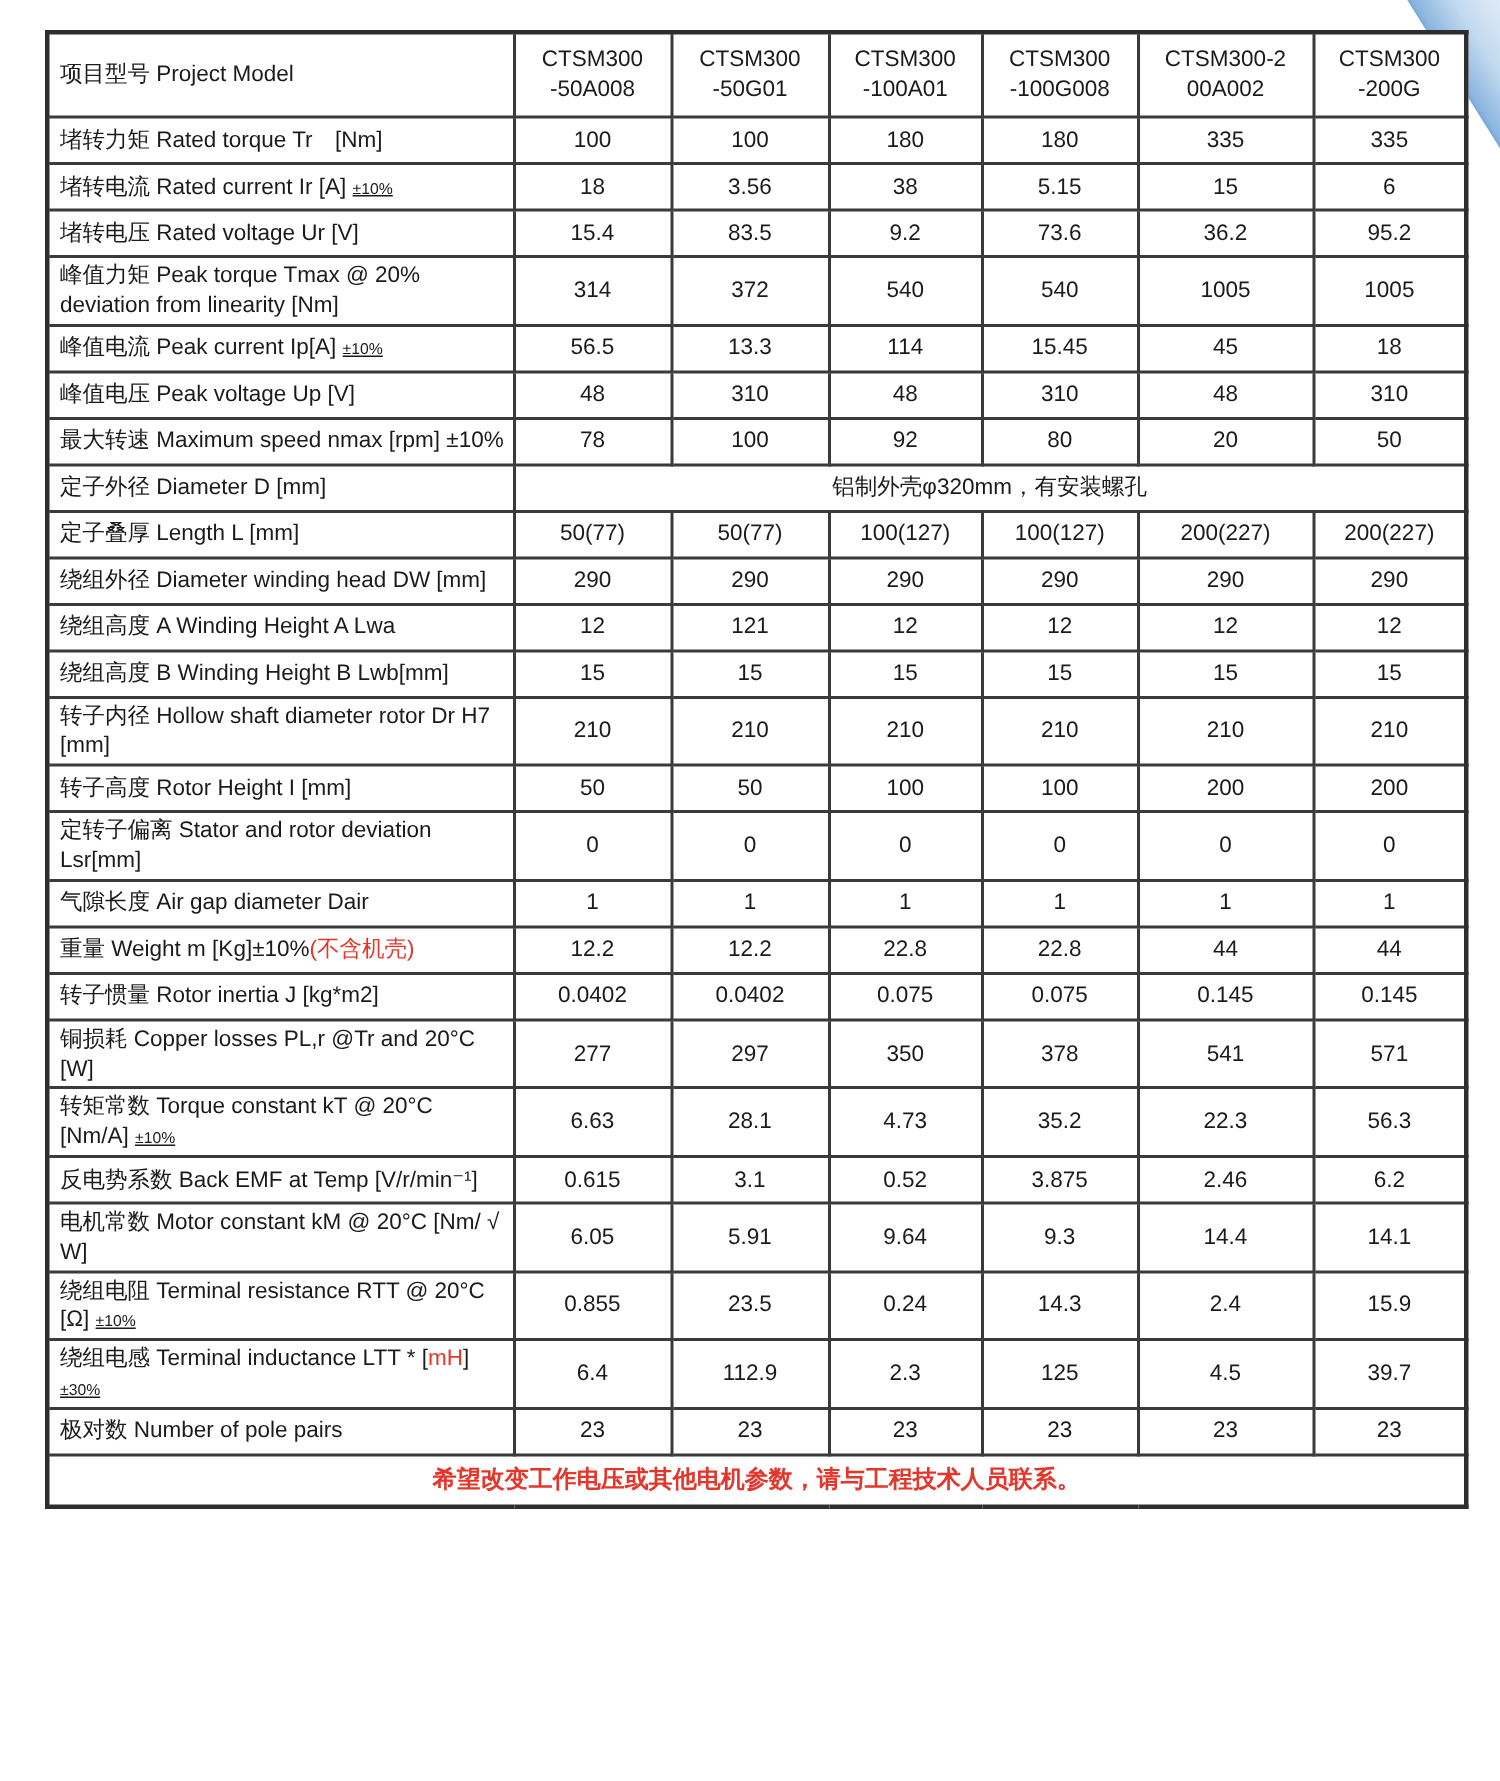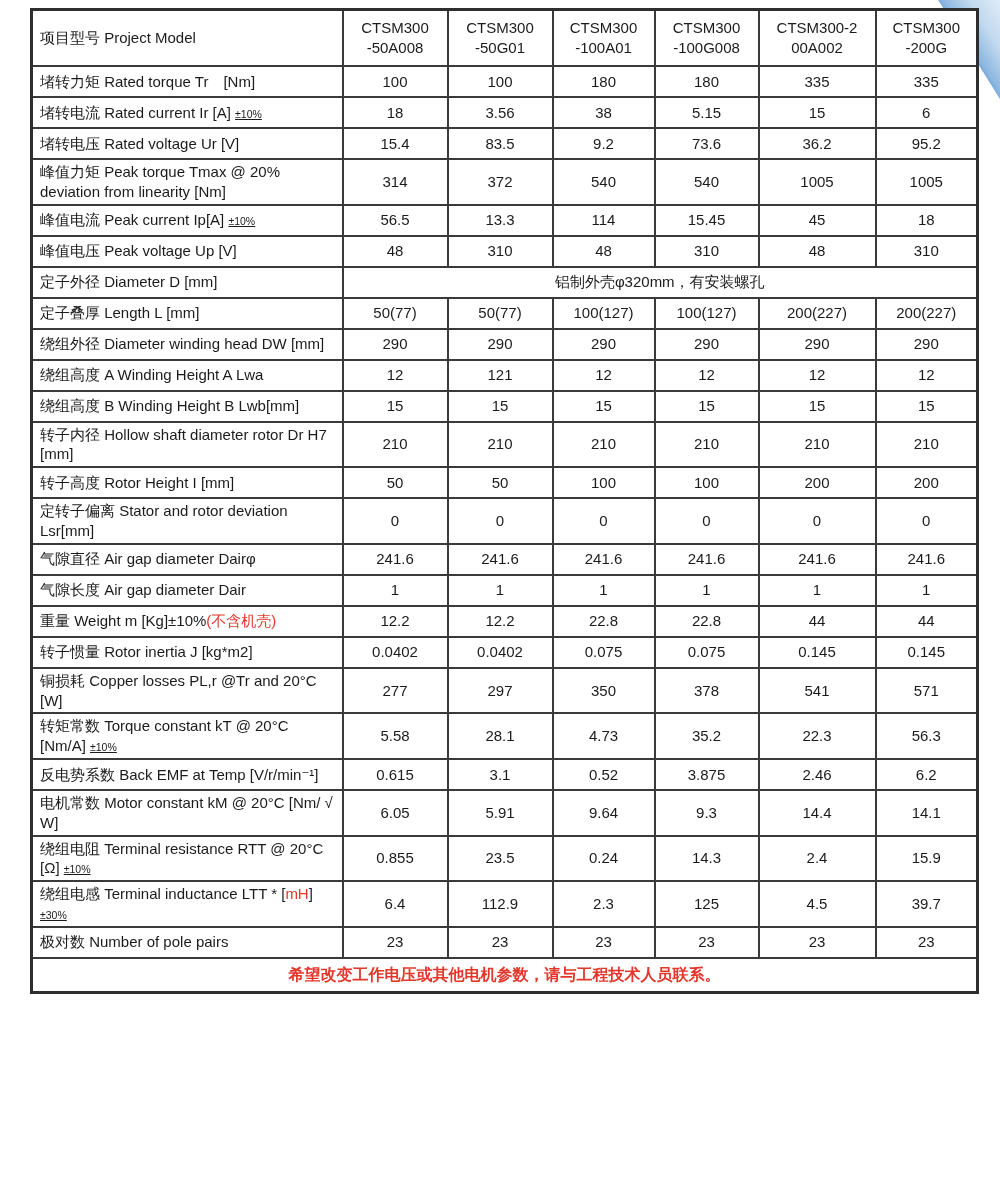--- a/index.html
+++ b/index.html
@@ -10,21 +10,21 @@
   }
   .page{position:absolute;inset:0;overflow:hidden;}
   
   .ribbon{
     position:absolute;left:852px;top:-38px;width:280px;height:86px;
     transform:rotate(58deg);
     background:linear-gradient(to bottom,#ffffff 0%,#e3eef9 35%,#c2d9ef 70%,#8cb6e0 96%,#79a9da 100%);
   }
   table.spec{
     border-collapse:collapse;table-layout:fixed;
-    position:absolute;left:30px;top:8px;width:946px;
+    position:absolute;left:30px;top:20px;width:946px;
     border:3px solid #2e2e2e;background:#ffffff;
   }
   .spec th,.spec td{
     border:2px solid #3a3a3a;
     font-size:15px;color:#1b1b1b;
     vertical-align:middle;padding:2px 5px;
     line-height:1.32;
     overflow:hidden;
   }
   .spec th{font-weight:normal;height:50px;}
@@ -132,20 +132,29 @@
         <tr class="r">
           <td class="lab"><span>峰值电压 Peak voltage Up [V]</span></td>
           <td class="val">48</td>
           <td class="val">310</td>
           <td class="val">48</td>
           <td class="val">310</td>
           <td class="val">48</td>
           <td class="val">310</td>
         </tr>
         <tr class="r">
+          <td class="lab"><span>最大转速 Maximum speed nmax [rpm] ±10%</span></td>
+          <td class="val">78</td>
+          <td class="val">100</td>
+          <td class="val">92</td>
+          <td class="val">80</td>
+          <td class="val">20</td>
+          <td class="val">50</td>
+        </tr>
+        <tr class="r">
           <td class="lab"><span>定子外径 Diameter D [mm]</span></td>
           <td colspan="6" class="span-val">铝制外壳φ320mm，有安装螺孔</td>
         </tr>
         <tr class="r">
           <td class="lab"><span>定子叠厚 Length L [mm]</span></td>
           <td class="val">50(77)</td>
           <td class="val">50(77)</td>
           <td class="val">100(127)</td>
           <td class="val">100(127)</td>
           <td class="val">200(227)</td>
@@ -199,29 +208,20 @@
         <tr class="r">
           <td class="lab"><span>定转子偏离 Stator and rotor deviation Lsr[mm]</span></td>
           <td class="val">0</td>
           <td class="val">0</td>
           <td class="val">0</td>
           <td class="val">0</td>
           <td class="val">0</td>
           <td class="val">0</td>
         </tr>
         <tr class="r">
-          <td class="lab"><span>气隙直径 Air gap diameter Dairφ</span></td>
-          <td class="val">241.6</td>
-          <td class="val">241.6</td>
-          <td class="val">241.6</td>
-          <td class="val">241.6</td>
-          <td class="val">241.6</td>
-          <td class="val">241.6</td>
-        </tr>
-        <tr class="r">
           <td class="lab"><span>气隙长度 Air gap diameter Dair</span></td>
           <td class="val">1</td>
           <td class="val">1</td>
           <td class="val">1</td>
           <td class="val">1</td>
           <td class="val">1</td>
           <td class="val">1</td>
         </tr>
         <tr class="r">
           <td class="lab"><span>重量 Weight m [Kg]±10%</span><span class="red">(不含机壳)</span></td>
@@ -245,21 +245,21 @@
           <td class="lab"><span>铜损耗 Copper losses PL,r @Tr and 20°C [W]</span></td>
           <td class="val">277</td>
           <td class="val">297</td>
           <td class="val">350</td>
           <td class="val">378</td>
           <td class="val">541</td>
           <td class="val">571</td>
         </tr>
         <tr class="r">
           <td class="lab"><span>转矩常数 Torque constant kT @ 20°C [Nm/A] </span><span class="sm">±10%</span></td>
-          <td class="val">5.58</td>
+          <td class="val">6.63</td>
           <td class="val">28.1</td>
           <td class="val">4.73</td>
           <td class="val">35.2</td>
           <td class="val">22.3</td>
           <td class="val">56.3</td>
         </tr>
         <tr class="r">
           <td class="lab"><span>反电势系数 Back EMF at Temp [V/r/min⁻¹]</span></td>
           <td class="val">0.615</td>
           <td class="val">3.1</td>

